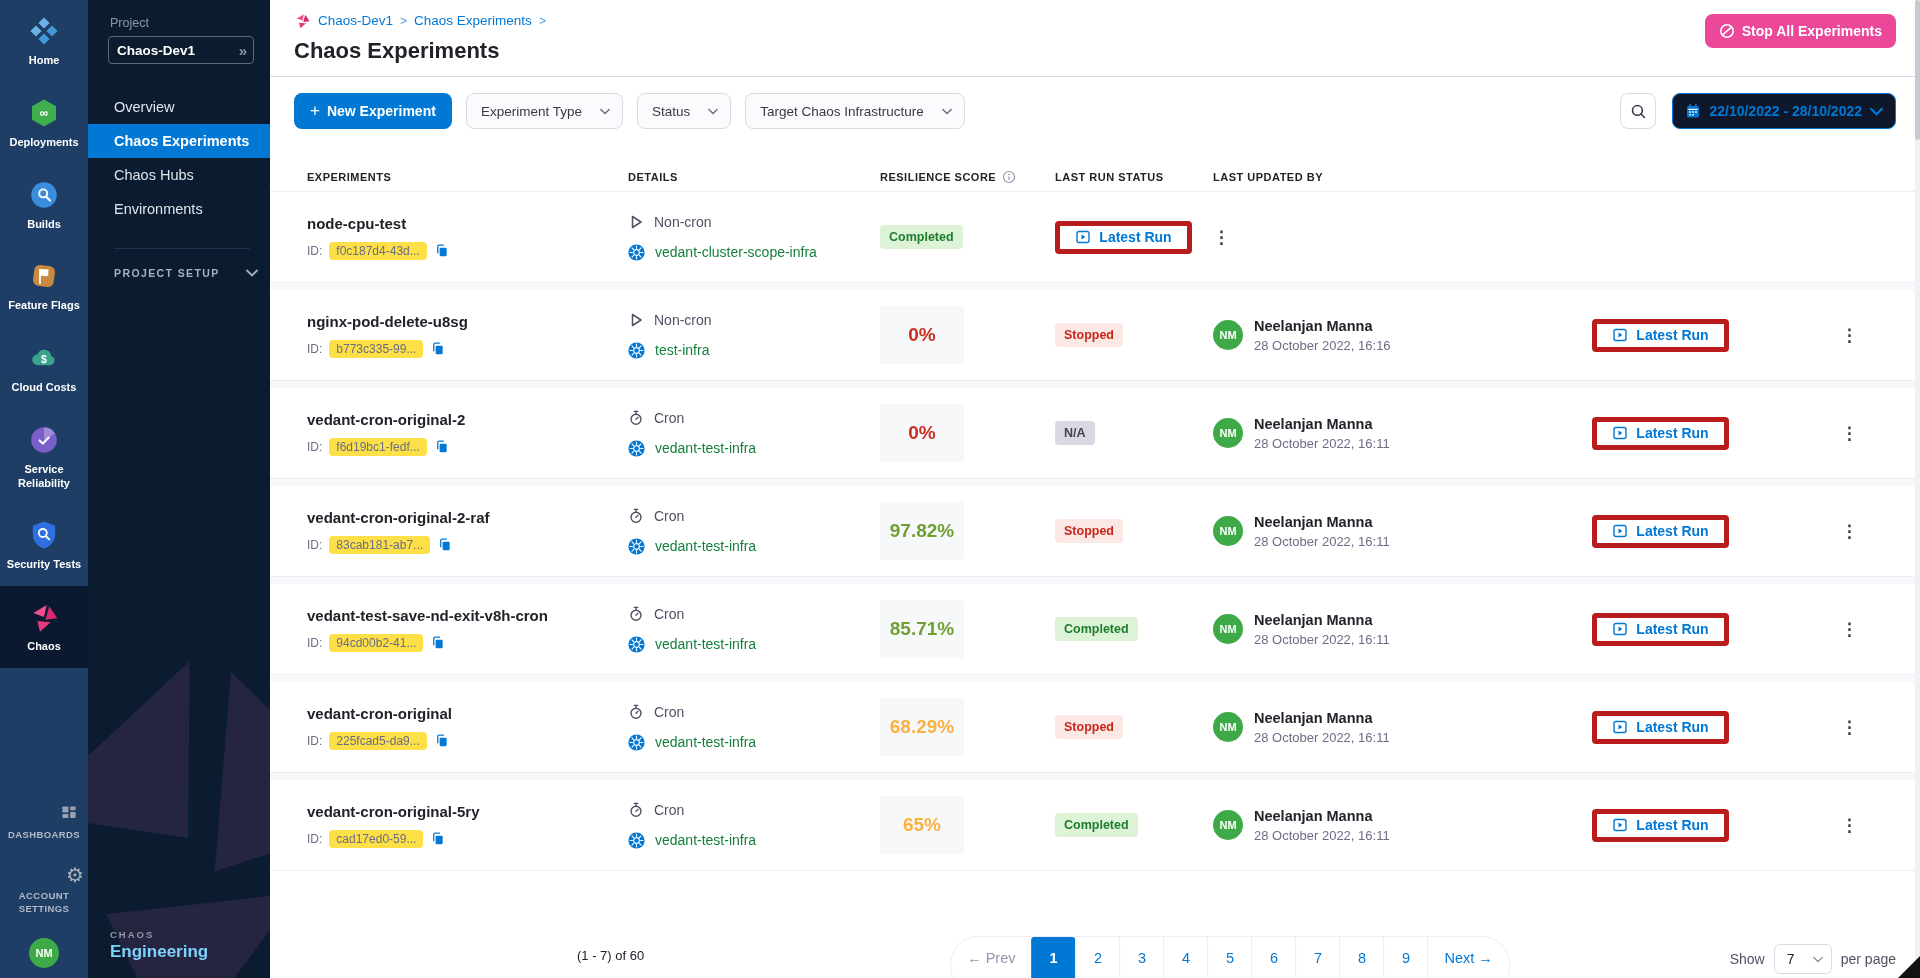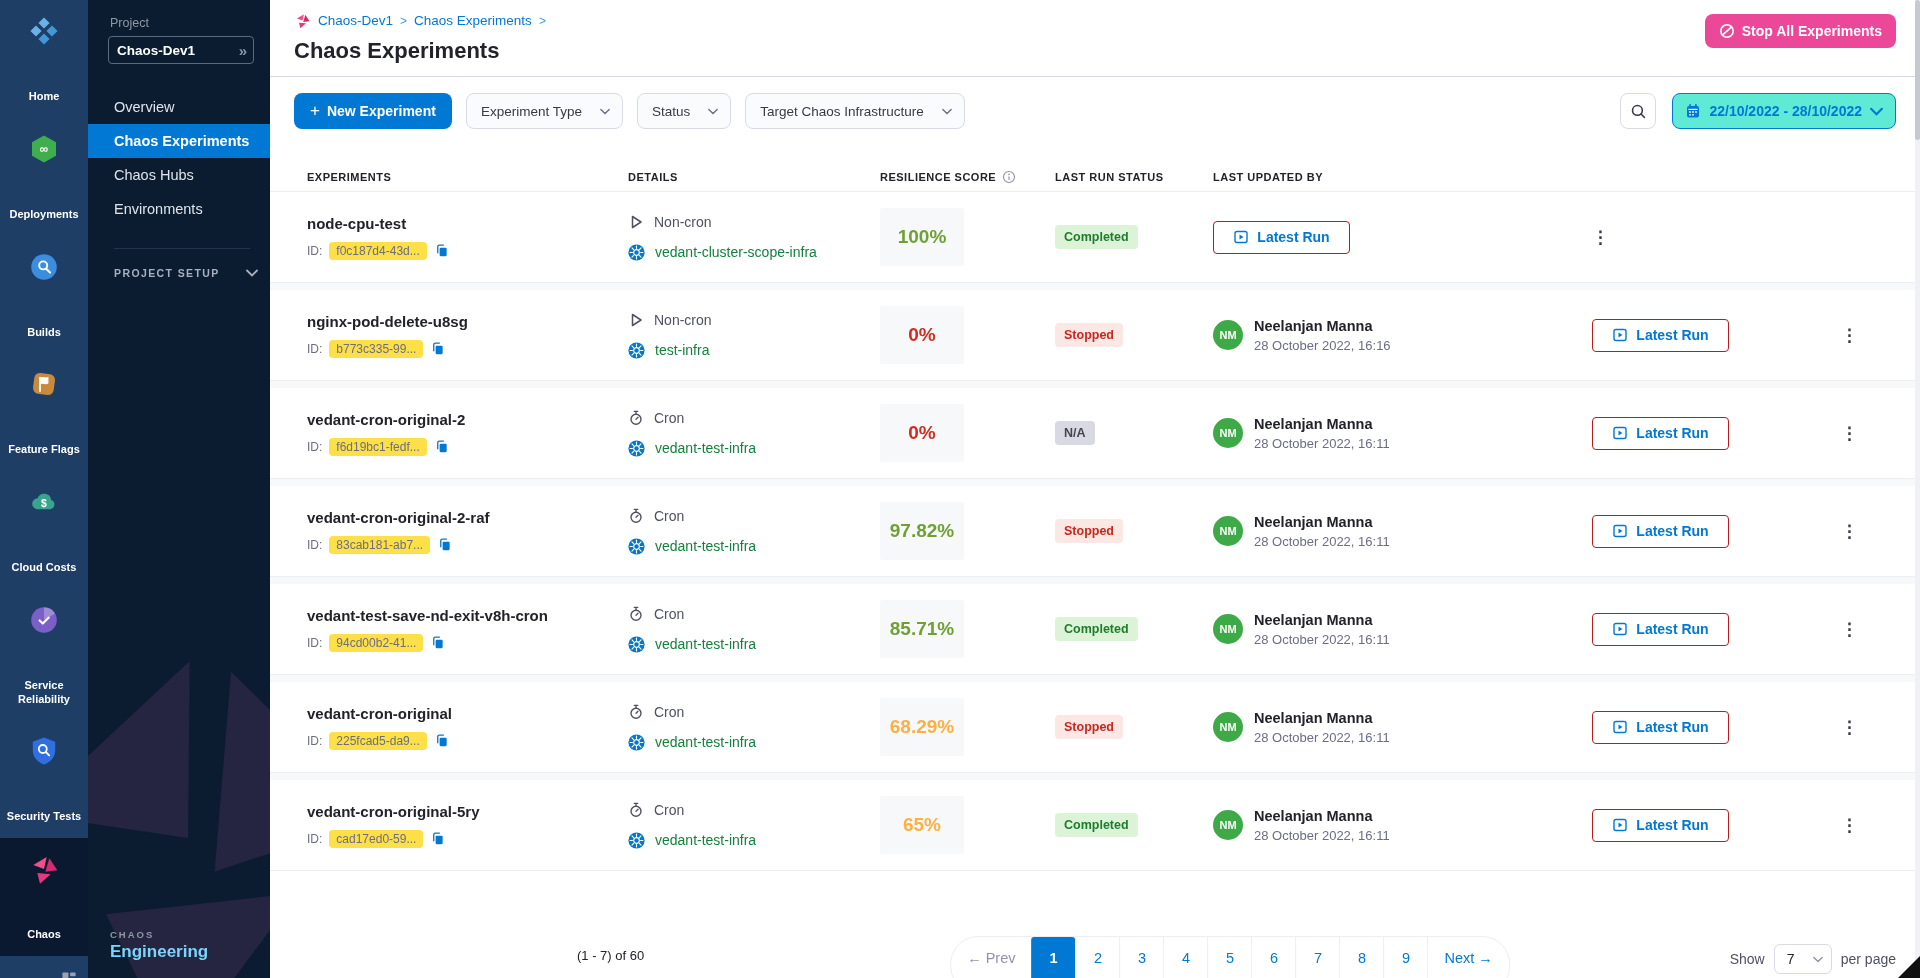--- a/index.html
+++ b/index.html
@@ -4,21 +4,21 @@
 <style>
   * { margin:0; padding:0; box-sizing:border-box; }
   html,body { width:1920px; height:978px; overflow:hidden; background:#fff;
     font-family:"Liberation Sans", sans-serif; color:#22222a; }
 
   
   .module-nav { position:absolute; left:0; top:0; width:88px; height:978px;
     background:#1e3e66; display:flex; flex-direction:column; align-items:stretch; z-index:5; }
   .mod-item { display:flex; flex-direction:column; align-items:center; gap:7px;
     padding:15px 2px 14px; cursor:pointer; }
-  .mod-item .lbl { font-size:11px; font-weight:700; color:#fff; text-align:center; line-height:1.25;margin-top:36px; }
+  .mod-item .lbl { font-size:11px; font-weight:700; color:#fff; text-align:center; line-height:1.25; }
   .mod-item.active { background:#0a1930; }
   .mod-bottom { margin-top:auto; display:flex; flex-direction:column; align-items:center; padding-bottom:10px; }
   .mod-small { display:flex; flex-direction:column; align-items:flex-end; gap:5px; padding:12px 4px; cursor:pointer; }
   .mod-small .lbl { font-size:9.5px; font-weight:700; color:#b3bac6; letter-spacing:.4px; text-align:center; line-height:1.35; }
   .gear-glyph { font-size:20px; color:#a6adbd; line-height:1; }
   .user-avatar { width:30px; height:30px; border-radius:50%; background:#3eaa47; color:#fff;
     font-size:11px; font-weight:700; display:flex; align-items:center; justify-content:center; margin-top:10px; cursor:pointer; }
 
   
   .project-nav { position:absolute; left:88px; top:0; width:182px; height:978px;
@@ -54,21 +54,21 @@
   .new-exp-btn { background:#0278d5; color:#fff; border:none; border-radius:8px; height:36px;
     padding:0 16px; font-size:14px; font-weight:700; display:flex; align-items:center; gap:7px;
     cursor:pointer; font-family:inherit; }
   .new-exp-btn .plus { font-size:17px; font-weight:400; }
   .filter { height:36px; border:1px solid #d9dae5; border-radius:8px; background:#fafbfc;
     display:flex; align-items:center; gap:18px; padding:0 12px 0 14px; font-size:13.5px; color:#383946;
     margin-left:14px; cursor:pointer; }
   .toolbar-right { margin-left:auto; display:flex; align-items:center; gap:16px; }
   .search-btn { width:36px; height:36px; border:1px solid #d9dae5; border-radius:8px; background:#fff;
     display:flex; align-items:center; justify-content:center; cursor:pointer; }
-  .date-btn { height:36px; border:1.5px solid #0278d5; border-radius:8px; background:#5eead4;
+  .date-btn { height:36px; border:1.5px solid #0278d5; border-radius:8px; background:#0f172a;
     display:flex; align-items:center; gap:8px; padding:0 12px; color:#0278d5; font-size:14px;
     font-weight:700; cursor:pointer; font-family:inherit; }
 
   .grid { display:grid; grid-template-columns:321px 252px 175px 158px 379px 249px 1fr; align-items:center; }
   .table-head { padding:0 0 0 37px; margin-top:34px; height:28px; }
   .table-head .col { font-size:11px; font-weight:700; letter-spacing:.5px; color:#22222a;
     display:flex; align-items:center; gap:6px; }
   .rows { border-top:1px solid #eceef3; background:#f7f8fa; }
   .row { background:#fff; border-bottom:1px solid #eceef3; height:91px; margin-bottom:7px; padding-left:37px; }
   .row:last-child { margin-bottom:0; }
@@ -84,21 +84,21 @@
   .score-box.green { color:#6fa034; } .score-box.red { color:#cc2e21; } .score-box.orange { color:#fbb040; }
   .badge { display:inline-block; font-size:12.5px; font-weight:700; padding:5px 9px; border-radius:4px; }
   .badge.completed { color:#1d7d2c; background:#ddf3d8; }
   .badge.stopped { color:#c7281c; background:#fbe7e4; }
   .badge.na { color:#44454f; background:#d8d9e2; }
   .updated-cell { display:flex; align-items:center; gap:11px; }
   .row-avatar { width:30px; height:30px; border-radius:50%; color:#fff; font-size:11px; font-weight:700;
     display:flex; align-items:center; justify-content:center; flex:none; }
   .u-name { font-size:14.5px; font-weight:700; color:#22222a; }
   .u-date { font-size:13px; color:#6b6d85; margin-top:4px; }
-  .latest-btn { width:137px; height:33px; border:1px solid #b91c1c; border-radius:4px; background:#fff;
+  .latest-btn { width:137px; height:33px; border:5px solid #b91c1c; border-radius:4px; background:#fff;
     color:#0278d5; font-size:14px; font-weight:700; display:flex; align-items:center; justify-content:center;
     gap:8px; cursor:pointer; font-family:inherit; }
   .kebab { font-size:17px; font-weight:700; color:#383946; cursor:pointer; width:24px; text-align:center; }
   .row:not(.noncron) .play-icon { display:none; }
 
   
   .footer { position:absolute; left:270px; right:0; bottom:0; height:42px; background:#fff; overflow:hidden; }
   .range-text { position:absolute; left:37px; top:12px; font-size:13px; color:#22222a; }
   .pag-pill { position:absolute; left:50%; transform:translateX(-50%); top:0; height:58px;
     border:1px solid #ededf3; border-radius:28px; background:#fff; display:flex; align-items:flex-start; }
@@ -391,23 +391,20 @@
                   <line x1="4.2" y1="4.2" x2="5.9" y2="5.9"></line>
                   <line x1="12.1" y1="12.1" x2="13.8" y2="13.8"></line>
                   <line x1="4.2" y1="13.8" x2="5.9" y2="12.1"></line>
                   <line x1="12.1" y1="5.9" x2="13.8" y2="4.2"></line>
                 </g>
               </svg>
         </span>
         <span class="infra-link">vedant-cluster-scope-infra</span>
       </div>
     </div>
-    <div>
-          <div class="score-box green">100%</div>
-        </div>
     <div><span class="badge completed">Completed</span></div>
     <div>
       <button class="latest-btn">
         <svg width="16" height="16" viewBox="0 0 16 16">
               <rect x="2" y="2.5" width="12" height="11" rx="2" fill="none" stroke="#0278d5" stroke-width="1.4"></rect>
               <path d="M6.5 5.5 L10.5 8 L6.5 10.5 Z" fill="#0278d5"></path>
             </svg>
         <span>Latest Run</span>
       </button>
     </div>

